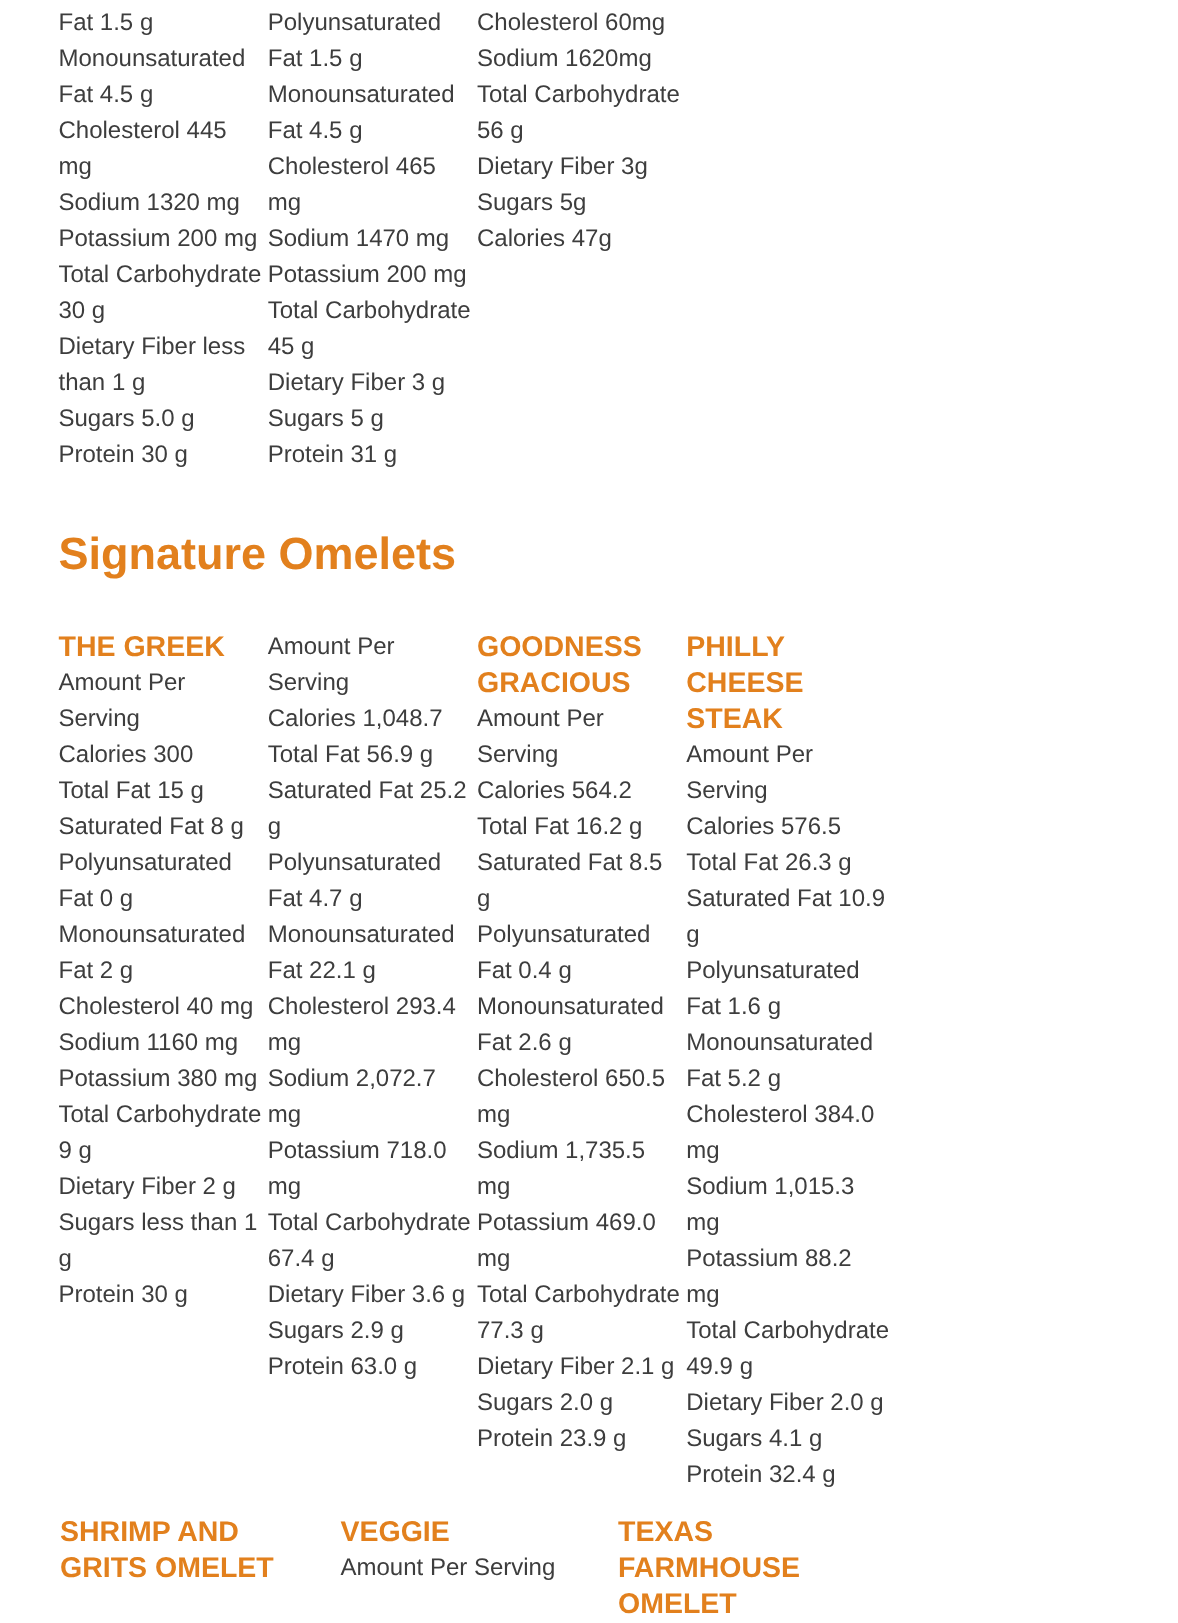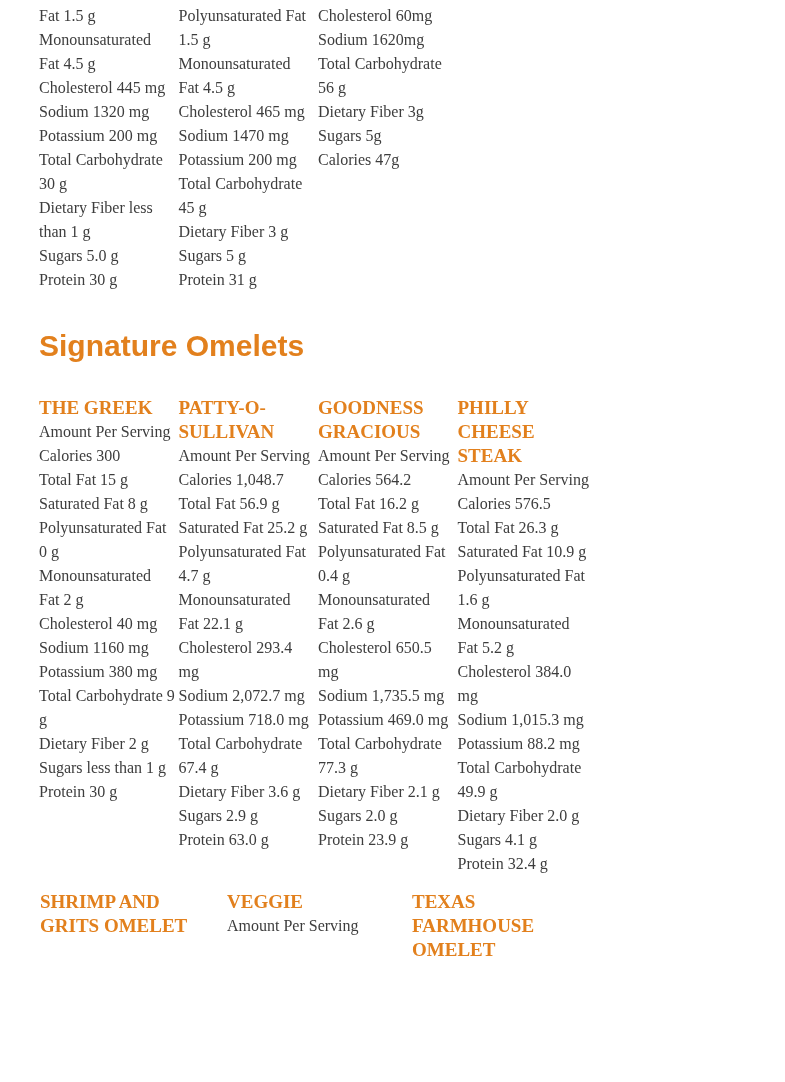--- a/index.html
+++ b/index.html
@@ -12,30 +12,29 @@
     font-size: 16px;
     line-height: 24px;
     color: var(--text, #3d3d3d);
   }
   .content { padding-left: 39px; }
   .top-section { padding-top: 4px; }
   .grid4 {
     display: grid;
     grid-template-columns: repeat(4, 139.5px);
     align-items: start;
-    font-family: Liberation Serif, serif;
   }
   .grid3 {
     display: grid;
     grid-template-columns: 187px 185px 187px;
     align-items: start;
     padding-left: 1px;
   }
   .col { padding-right: 3.5px; }
-  .grid3 .col { padding-right: 6px; font-family: Liberation Serif, serif; }
+  .grid3 .col { padding-right: 6px; }
   .line { display: block; }
   .section-title {
     width: 558px;
     margin-top: 34px;
     font-size: 30px;
     line-height: 40px;
     font-weight: bold;
     color: var(--accent, #e2801d);
   }
   .omelets-section { margin-top: 30px; }
@@ -103,21 +102,20 @@
             <div class="line">Cholesterol 40 mg</div>
             <div class="line">Sodium 1160 mg</div>
             <div class="line">Potassium 380 mg</div>
             <div class="line">Total Carbohydrate 9 g</div>
             <div class="line">Dietary Fiber 2 g</div>
             <div class="line">Sugars less than 1 g</div>
             <div class="line">Protein 30 g</div>
           </div>
       </div>
       <div class="col">
-        <h3 class="col-heading">PATTY-O-SULLIVAN</h3>
         <div class="lines">
             <div class="line">Amount Per Serving</div>
             <div class="line">Calories 1,048.7</div>
             <div class="line">Total Fat 56.9 g</div>
             <div class="line">Saturated Fat 25.2 g</div>
             <div class="line">Polyunsaturated Fat 4.7 g</div>
             <div class="line">Monounsaturated Fat 22.1 g</div>
             <div class="line">Cholesterol 293.4 mg</div>
             <div class="line">Sodium 2,072.7 mg</div>
             <div class="line">Potassium 718.0 mg</div>

